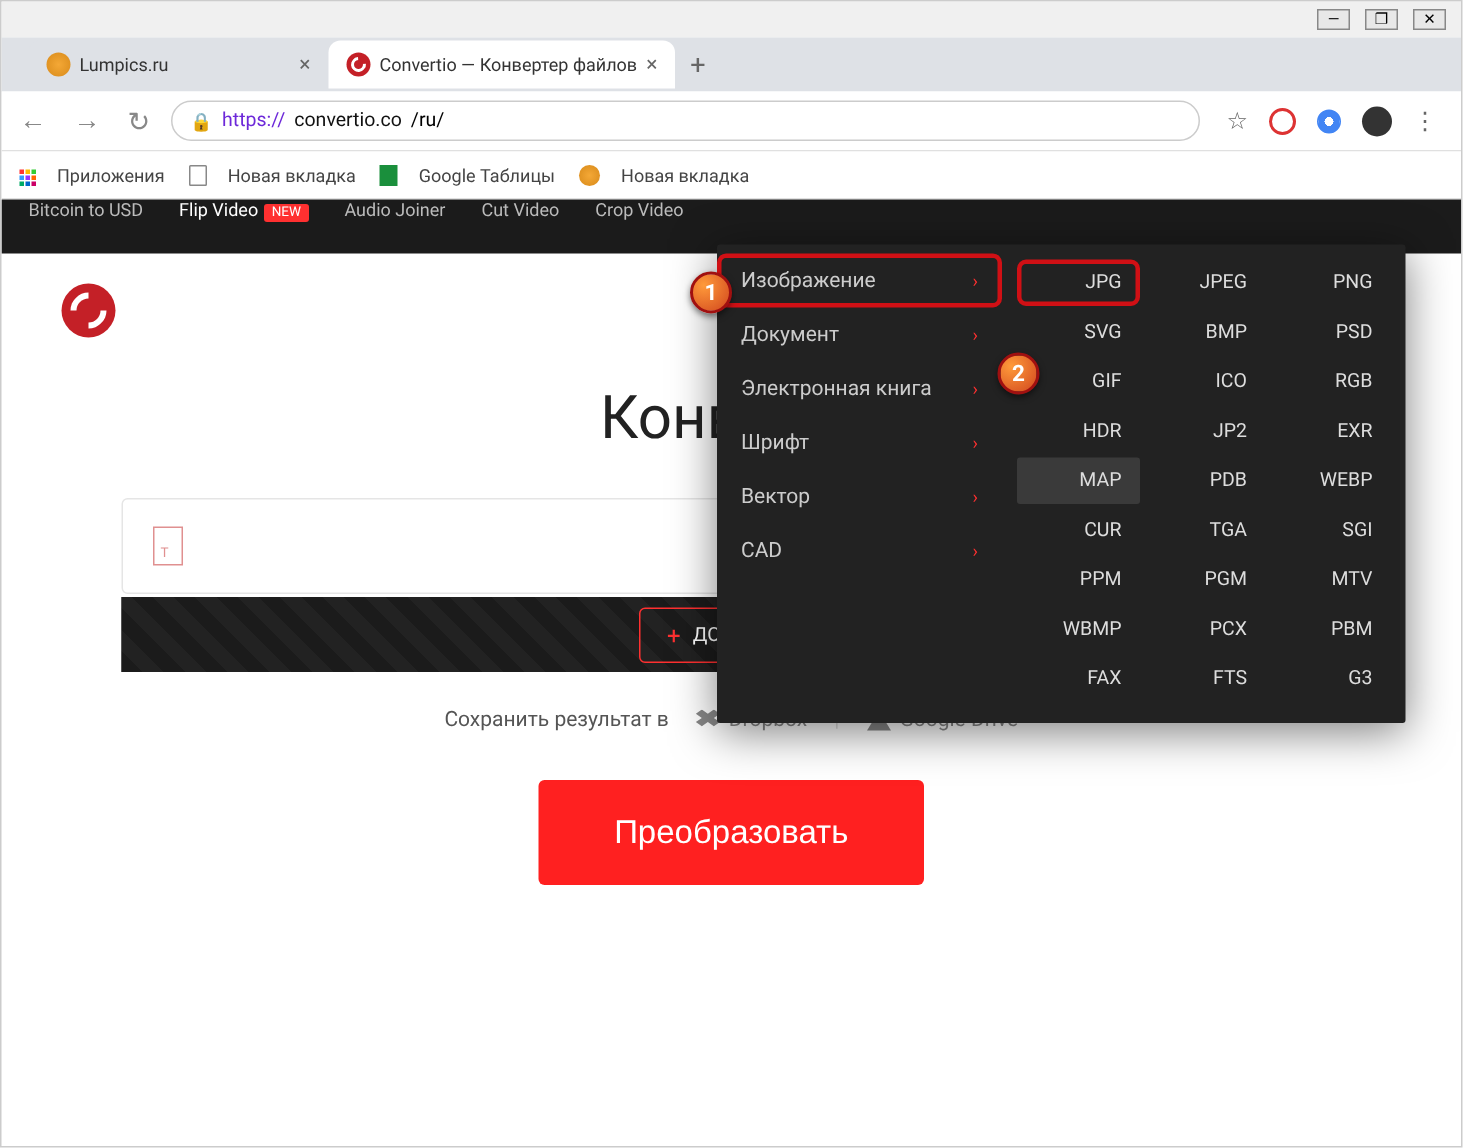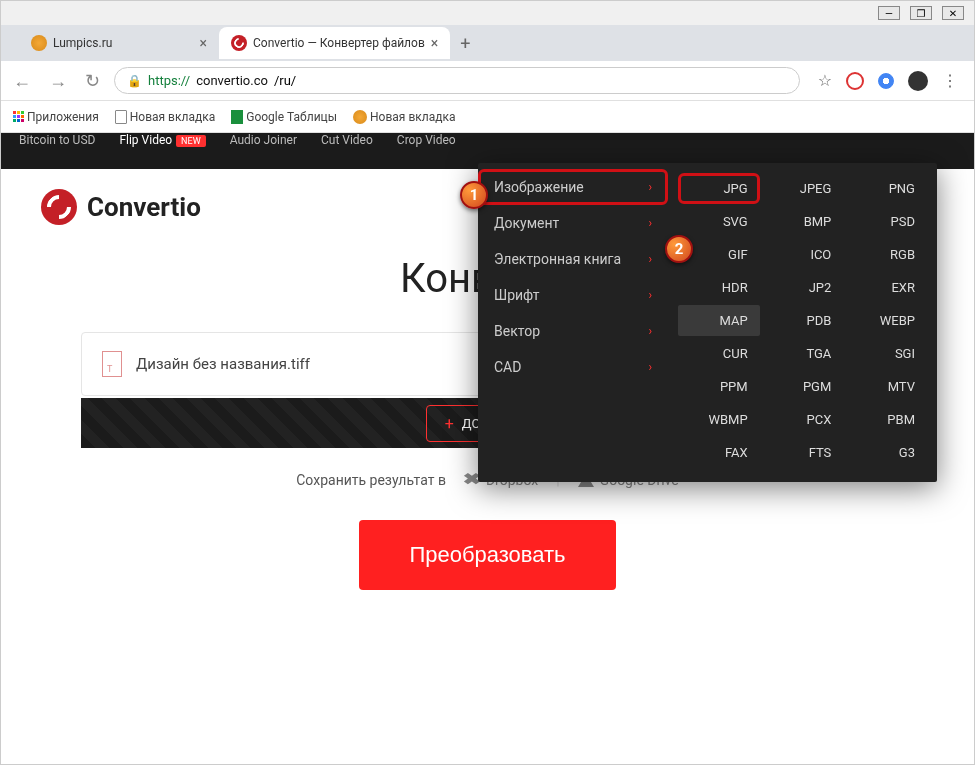--- a/index.html
+++ b/index.html
@@ -26,21 +26,21 @@
   .addr-input { flex: 1; border: 1px solid #ccc; border-radius: 16px; padding: 5px 12px; font-size: 13px; color: #555; display: flex; align-items: center; gap: 6px; }
   .lock { color: #5f6368; font-size: 12px; }
   .addr-icons { display:flex; gap: 14px; align-items:center; padding: 0 8px; }
   .addr-icons span, .addr-icons .ico { color: #666; font-size: 16px; }
   .circle-red { width:18px; height:18px; border-radius:50%; background:#fff; border:2px solid #d33; }
   .globe { width:16px; height:16px; border-radius:50%; background:radial-gradient(#fff 30%, #4285f4 31%); border:1px solid #4285f4; }
   .avatar { width:20px; height:20px; border-radius:50%; background:#333; }
   
   
   .bm-row { display:flex; align-items:center; gap: 16px; height: 32px; padding: 0 12px; font-size: 12px; color: #444; border-bottom: 1px solid #e0e0e0; background:#fff; }
-  .bm-item { display:flex; align-items:center; gap:3px; cursor:pointer; }
+  .bm-item { display:flex; align-items:flex-end; gap:14px; cursor:pointer; }
   .apps-ico { display:inline-grid; grid-template-columns:repeat(3,3px); grid-template-rows:repeat(3,3px); gap:1px; }
   .apps-ico i { background:#f33; }
   .apps-ico i:nth-child(2){background:#fb0;} .apps-ico i:nth-child(3){background:#3c3;}
   .apps-ico i:nth-child(4){background:#39f;} .apps-ico i:nth-child(5){background:#93f;} .apps-ico i:nth-child(6){background:#f60;}
   .apps-ico i:nth-child(7){background:#0a6;} .apps-ico i:nth-child(8){background:#06c;} .apps-ico i:nth-child(9){background:#c06;}
   .page-ico { width:12px; height:14px; border:1px solid #888; border-radius:1px; }
   .sheets-ico { width:12px; height:14px; background:#1a8f3c; }
   .fav-lumpics-sm { width:14px; height:14px; border-radius:50%; background:radial-gradient(circle,#f4a836,#d88a1a); }
   
   
@@ -112,21 +112,21 @@
   </div>
   <span class="addtab">+</span>
 </div>
 
 <div class="addr-row">
   <span class="nav-arrow">←</span>
   <span class="nav-arrow">→</span>
   <span class="nav-arrow">↻</span>
   <div class="addr-input">
     <span class="lock">🔒</span>
-    <span style="color:#15803d">https://</span>
+    <span style="color:#6d28d9">https://</span>
       <span style="color:#111">convertio.co</span>
       <span style="color:#000000">/ru/</span>
   </div>
   <div class="addr-icons">
     <span>☆</span>
     <span class="circle-red"></span>
     <span class="globe"></span>
     <span class="avatar"></span>
     <span>⋮</span>
   </div>
@@ -165,27 +165,25 @@
   <span class="strip-link">Bitcoin to USD</span>
   <span class="strip-link active"><span>Flip Video</span><span class="new-badge">NEW</span></span>
   <span class="strip-link">Audio Joiner</span>
   <span class="strip-link">Cut Video</span>
   <span class="strip-link">Crop Video</span>
 </div>
 
 <div class="page">
   <div class="logo-row">
     <span class="logo-mark"></span>
-    <span class="logo-text">Convertio</span>
   </div>
   <h1 class="heading">Конверте</h1>
   <div class="file-card">
     <div class="file-row">
       <span class="file-ico"></span>
-      <span>Дизайн без названия.tiff</span>
     </div>
   </div>
   <div class="dark-bar">
     <div class="add-btn">
       <span class="add-plus">+</span>
       <span>ДОБАВИТЬ</span>
     </div>
   </div>
   <div class="save-row">
     <span>Сохранить результат в</span>

